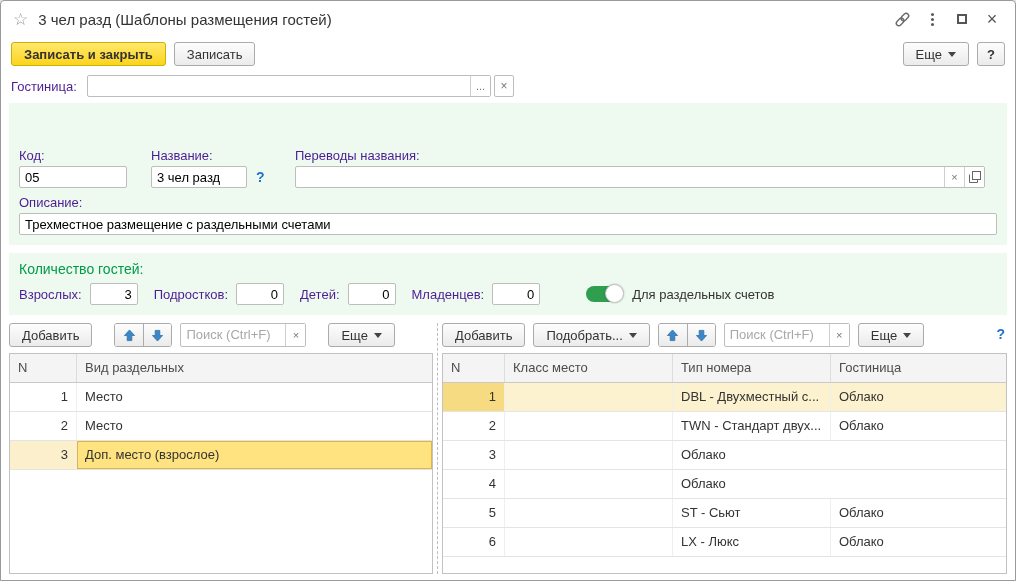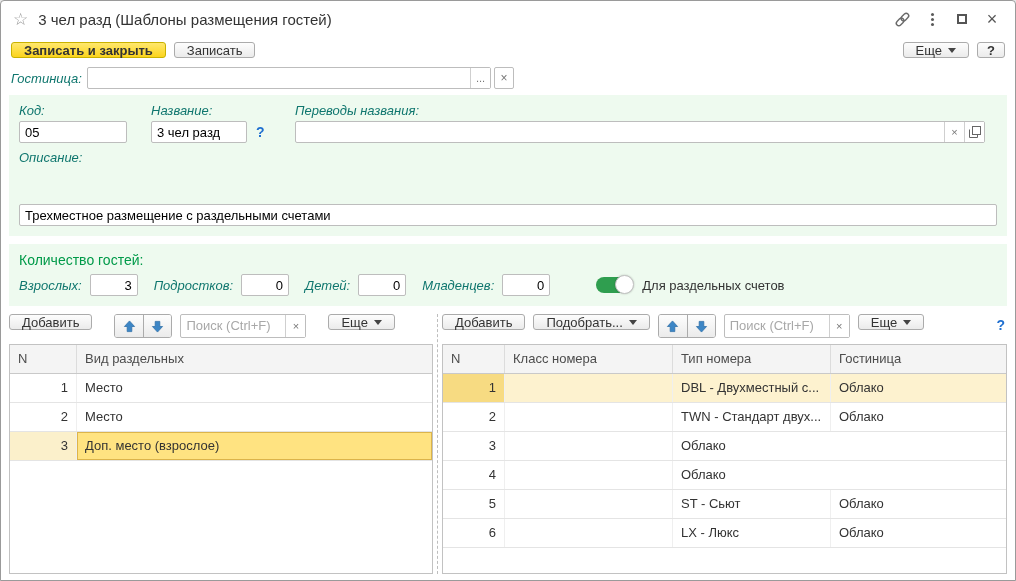--- a/index.html
+++ b/index.html
@@ -14,55 +14,55 @@
   .title { font-size:15px; color:#333; white-space:nowrap; }
   .titlebar .spacer { flex:1; }
   .winbtn { width:30px; height:26px; display:flex; align-items:center; justify-content:center; cursor:pointer; }
   .dots { display:flex; flex-direction:column; gap:2px; }
   .dots i { width:3px; height:3px; background:#5a5a5a; border-radius:50%; }
   .maxbox { width:10px; height:10px; border:2px solid #555; }
   .closex { font-size:18px; color:#555; line-height:1; }
 
   
   .cmdbar { display:flex; align-items:center; gap:8px; padding:5px 10px 7px 10px; flex:0 0 auto; }
-  .btn { height:16px; padding:0 12px; border:1px solid #ababab; border-radius:3px;
+  .btn { height:24px; padding:0 12px; border:1px solid #ababab; border-radius:3px;
     background:linear-gradient(#fdfdfd,#ebebeb); font-size:13px; color:#333;
     display:inline-flex; align-items:center; gap:6px; cursor:pointer; white-space:nowrap; }
   .btn.primary { background:linear-gradient(#ffe86d,#fcd41d); border-color:#c9b200; font-weight:bold; }
   .caret { width:0; height:0; border:4px solid transparent; border-top:5px solid #444; margin-top:5px; }
   .push { margin-left:auto; }
   .btn.help { font-weight:bold; padding:0 9px; }
 
   
   .row-hotel { display:flex; align-items:center; padding:2px 10px 6px 10px; flex:0 0 auto; }
-  .lbl { color:#0f766e; white-space:nowrap;font-style:italic; }
+  .lbl { color:#4c1d95; white-space:nowrap; }
   .row-hotel .lbl { width:76px; }
   .igroup { display:inline-flex; height:22px; border:1px solid #bdbdbd; border-radius:2px; background:#fff; }
   .igroup input { border:none; outline:none; height:20px; padding:0 5px; font-size:13px; font-family:inherit; background:transparent; }
   .seg { width:20px; display:flex; align-items:center; justify-content:center; border-left:1px solid #cfcfcf;
     color:#777; font-size:11px; cursor:pointer; background:#fff; }
   .sq-btn { width:20px; height:22px; margin-left:3px; border:1px solid #bdbdbd; border-radius:2px; background:#fff;
     display:inline-flex; align-items:center; justify-content:center; color:#777; font-size:12px; cursor:pointer; }
 
   .green { background:#eefaef; margin:0 8px; padding:8px 10px 10px 10px; flex:0 0 auto; }
   .green + .green { margin-top:8px; }
-  .cols { display:flex; }
+  .cols { display:flex;margin-top:37px; }
   .fld .lbl { display:block; margin-bottom:3px; }
   .inp { height:22px; border:1px solid #bdbdbd; border-radius:2px; padding:0 5px; font-size:13px;
     font-family:inherit; outline:none; background:#fff; }
   .code-col { width:110px; margin-right:22px; }
   .code-col .inp { width:108px; }
   .name-col { width:130px; margin-right:14px; }
   .name-col .inp { width:96px; }
   .qhelp { color:#1f6fd0; font-weight:bold; font-size:14px; margin-left:9px; cursor:pointer; }
   .trans-col { flex:1; margin-right:12px; }
   .trans-col .igroup { width:100%; }
   .trans-col .igroup input { flex:1; }
   .desc-lbl { margin:7px 0 3px 0; display:block; }
-  .desc-inp { width:100%;margin-top:36px; }
+  .desc-inp { width:100%; }
 
   .sect-title { color:#009a49; font-size:14px; margin-bottom:6px; display:block; }
   .qty-row { display:flex; align-items:center; }
   .qty-row .lbl { margin-right:8px; }
   .num { width:48px; text-align:right; margin-right:16px; }
   .toggle { width:36px; height:16px; border-radius:9px; background:#2f9e4f; position:relative;
     margin:0 10px 0 30px; cursor:pointer; flex:0 0 auto; }
   .knob { position:absolute; right:-2px; top:-2px; width:19px; height:19px; border-radius:50%;
     background:#fff; border:1px solid #c2c2c2; box-shadow:0 0 2px rgba(0,0,0,.25); }
 
@@ -279,21 +279,21 @@
         </span>
         <button class="btn">
             <span>Еще</span>
             <span class="caret"></span>
           </button>
         <span class="tb-help">?</span>
       </div>
       <div class="tbl rt">
         <div class="thead">
           <span class="th c-n" style="text-align:left">N</span>
-          <span class="th c-class">Класс номера</span>
+          <span class="th c-class">Класс место</span>
           <span class="th c-type">Тип номера</span>
           <span class="th c-hotel">Гостиница</span>
         </div>
         <div class="tr sel">
           <span class="td c-n">1</span>
           <span class="td c-class"></span>
           <span class="td c-type">DBL - Двухместный с...</span>
           <span class="td c-hotel">Облако</span>
         </div>
         <div class="tr">

